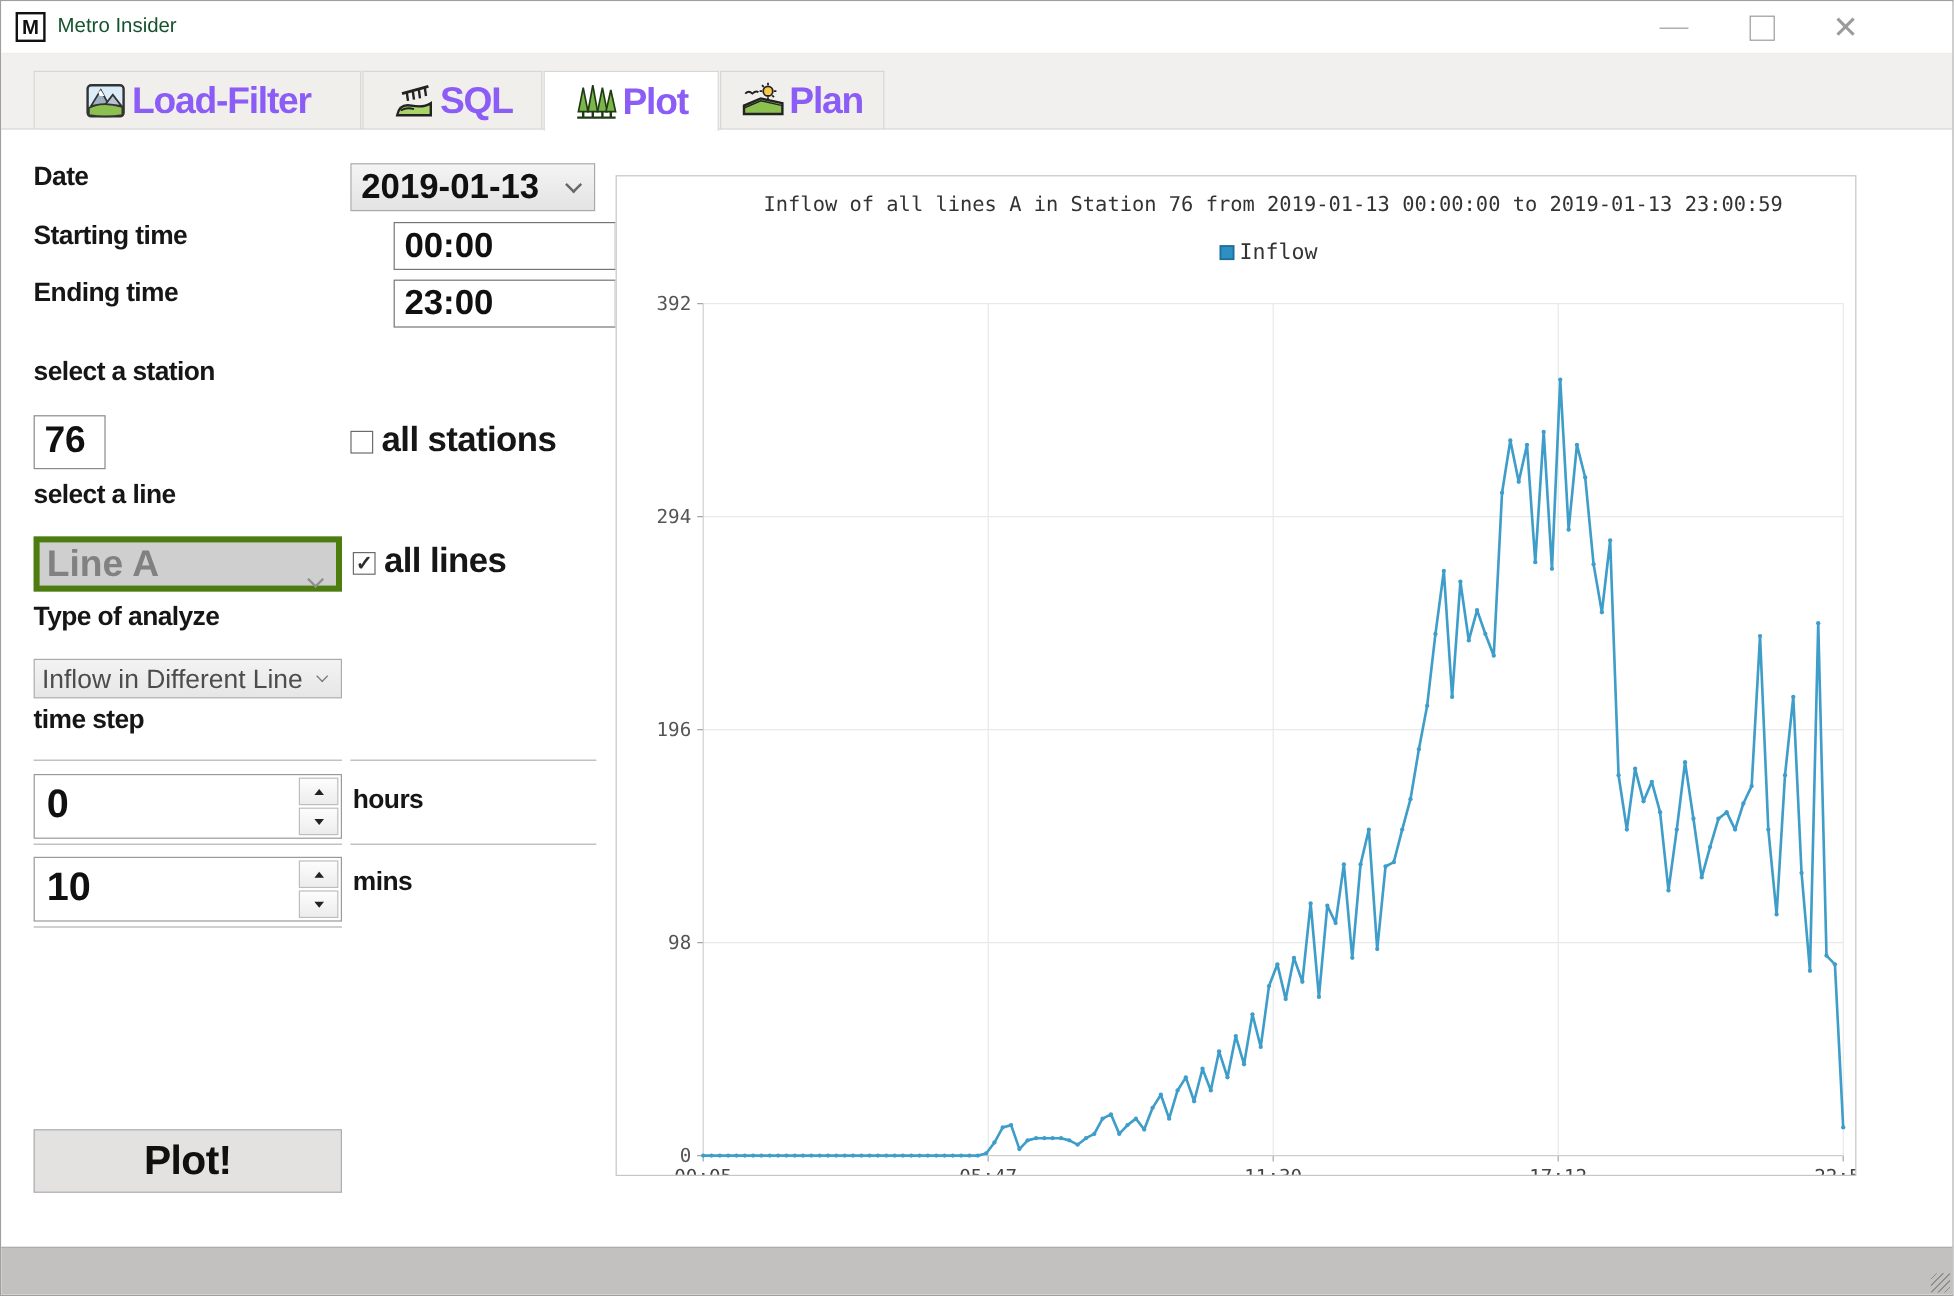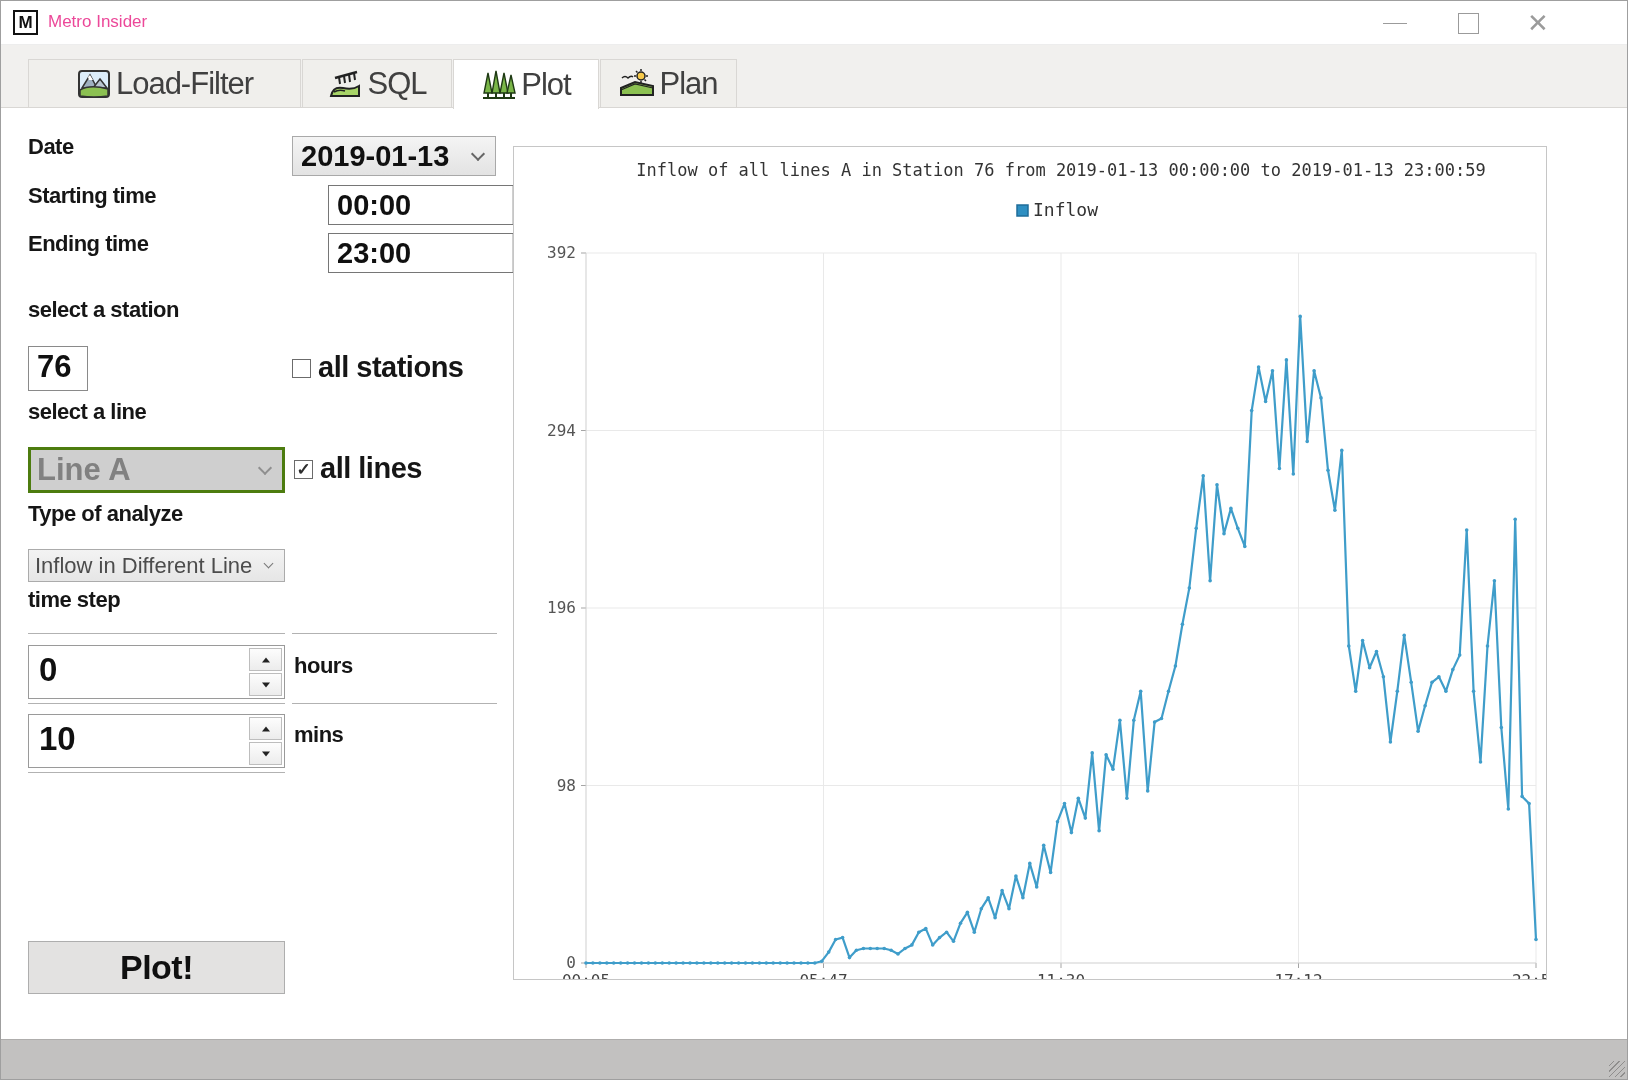--- a/index.html
+++ b/index.html
@@ -6,38 +6,38 @@
   *{box-sizing:border-box;}
   .window{position:relative;width:1628px;height:1080px;background:#ffffff;
     border:1px solid #9f9f9f;overflow:hidden;
     font-family:"Liberation Sans",sans-serif;}
   
   .titlebar{position:absolute;top:0;left:0;right:0;height:44px;background:#fff;
     border-bottom:1px solid #ededed;}
   .appicon{position:absolute;left:12px;top:9px;width:25px;height:25px;
     border:2px solid #111;color:#111;font-weight:bold;font-size:17px;line-height:21px;
     text-align:center;background:#fff;}
-  .apptitle{position:absolute;left:47px;top:11px;font-size:17px;color:#ec4899;}
+  .apptitle{position:absolute;left:47px;top:11px;font-size:17px;color:#14532d;}
   .winbtn{position:absolute;top:0;width:46px;height:44px;color:#9b9b9b;}
   .btn-min{left:1372px;}
   .btn-min::after{content:"";position:absolute;left:10px;top:22px;width:24px;height:0;
     border-top:1px solid #9b9b9b;}
   .btn-max{left:1444px;}
   .btn-max::after{content:"";position:absolute;left:13px;top:12px;width:19px;height:19px;
     border:1px solid #9b9b9b;}
   .btn-close{left:1514px;font-size:26px;line-height:44px;text-align:center;font-weight:300;}
   
   .tabstrip{position:absolute;top:44px;left:0;right:0;height:63px;background:#f1f0ee;}
   .content-top-line{position:absolute;top:106px;left:0;right:0;height:0;
     border-top:1px solid #d9d7d4;z-index:1;}
   .tab{position:absolute;top:58px;height:49px;background:#f0efec;
     border:1px solid #d9d7d4;border-bottom:none;display:flex;align-items:center;
     justify-content:center;gap:4px;cursor:pointer;z-index:0;}
   .tab.active{background:#fff;z-index:2;height:50px;}
-  .tab .tlabel{font-size:31px;font-weight:normal;color:#404040;letter-spacing:-1px;}
+  .tab .tlabel{font-size:31px;font-weight:bold;color:#8b5cf6;letter-spacing:-1px;}
   .tab svg{width:36px;height:36px;}
   .tab-loadfilter{left:27px;width:273px;}
   .tab-sql{left:301px;width:150px;}
   .tab-plot{left:452px;width:146px;}
   .tab-plan{left:599px;width:137px;}
   
   .content{position:absolute;top:107px;left:0;right:0;bottom:40px;background:#fff;}
   .lbl{position:absolute;font-weight:bold;color:#161616;font-size:22px;letter-spacing:-0.5px;}
   
   .dropdown{position:absolute;border:1px solid #a9a9a9;
@@ -53,22 +53,22 @@
   .spinbtn.up::after,.spinbtn.dn::after{content:"";position:absolute;left:50%;top:50%;
     transform:translate(-50%,-50%);border-left:4px solid transparent;border-right:4px solid transparent;}
   .spinbtn.up::after{border-bottom:5px solid #222;}
   .spinbtn.dn::after{border-top:5px solid #222;}
   .bigspin{position:absolute;border:1px solid #9a9a9a;background:#fff;display:flex;}
   .bigspin .sval{font-weight:bold;font-size:33px;color:#101010;padding:5px 0 0 10px;flex:1;}
   .bigspin .spincol{width:37px;gap:2px;padding:2px;border-left:none;}
   .bigspin .spinbtn{border:1px solid #bdbdbd;background:linear-gradient(#fdfdfd,#ececec);}
   .textinput{position:absolute;border:1px solid #8a8a8a;background:#fff;
     font-weight:bold;font-size:31px;color:#101010;padding:2px 0 0 8px;}
-  .select-disabled{position:absolute;background:#cfcfcf;border:3px solid #4d7c0f;
-    display:flex;align-items:center;}
+  .select-disabled{position:absolute;background:#cfcfcf;border:5px solid #4d7c0f;
+    display:flex;align-items:flex-end;}
   .select-disabled .dval{font-weight:bold;font-size:31px;color:#818181;padding-left:6px;flex:1;}
   .select-disabled .chev{border-color:#8f8f8f;}
   .select-small{position:absolute;border:1px solid #ababab;
     background:linear-gradient(#f3f3f3,#e6e6e6);display:flex;align-items:center;}
   .select-small .dval{font-size:22px;color:#4c4c4c;padding-left:6px;flex:1;font-weight:400;}
   .select-small .chev{width:7px;height:7px;border-width:1.5px;border-color:#777;}
   .checkbox{position:absolute;width:19px;height:19px;border:1.5px solid #6b6b6b;background:#fff;
     font-size:17px;line-height:17px;text-align:center;color:#2e2e2e;font-weight:bold;cursor:pointer;}
   .hr{position:absolute;height:0;border-top:1px solid #b2b2b2;}
   .plotbtn{position:absolute;left:27px;top:930px;width:257px;height:53px;background:#e3e2e1;

